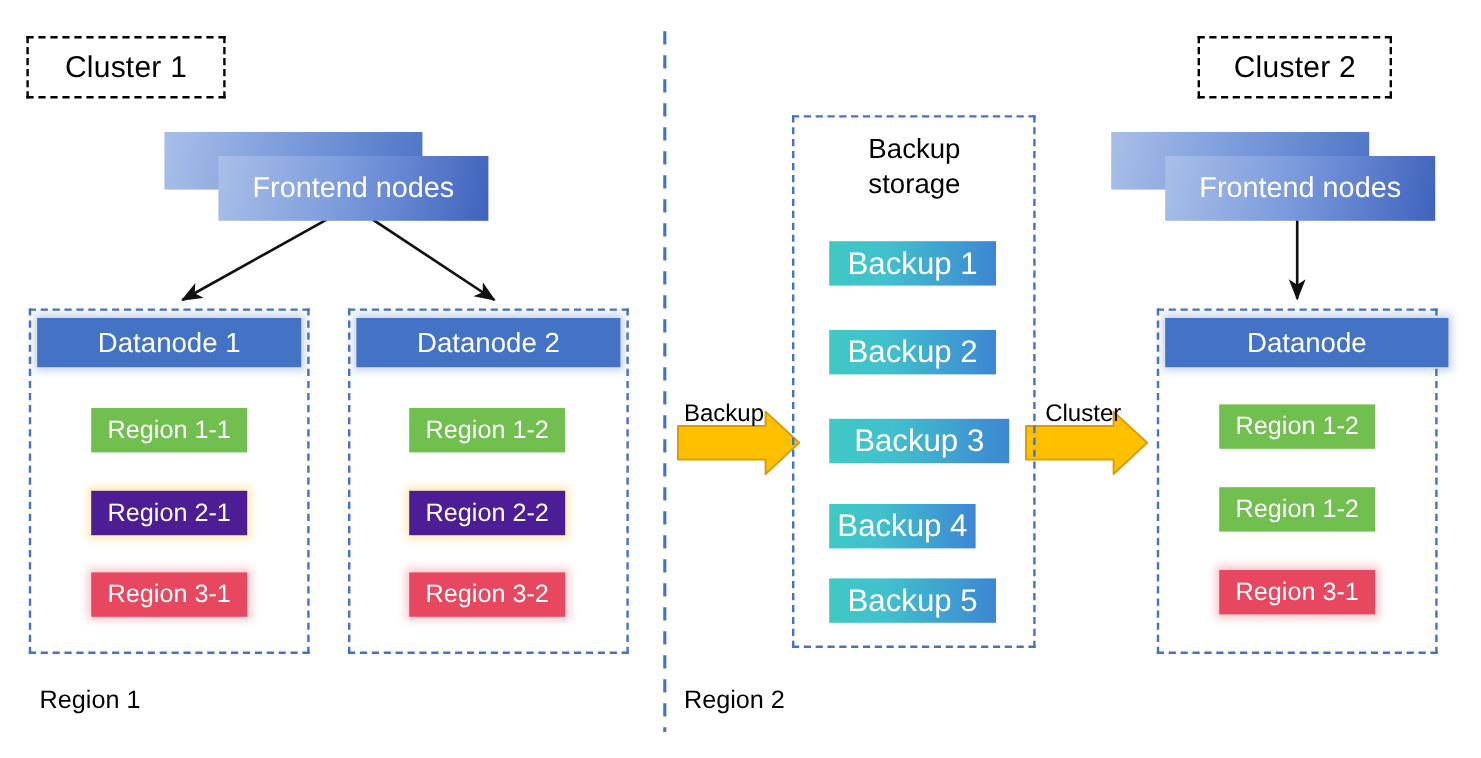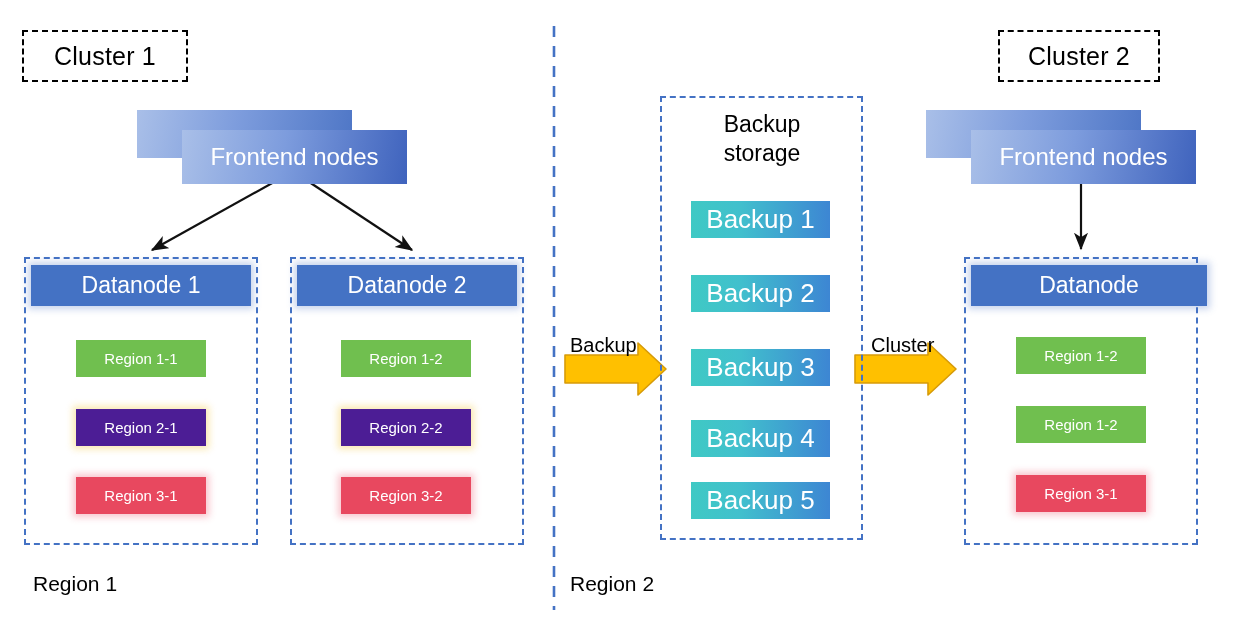--- a/index.html
+++ b/index.html
@@ -83,21 +83,21 @@
   }
 
   
   .region {
     position: absolute;
     height: 37px;
     display: flex;
     align-items: center;
     justify-content: center;
     color: #ffffff;
-    font-size: 15px;
+    font-size: 21px;
     white-space: nowrap;
   }
   .region.green  { background: #70bf4f; }
   .region.amber  { background: #4c1d95; box-shadow: 0 0 7px 3px rgba(240,182,12,0.32); }
   .region.red    { background: #e8485f; box-shadow: 0 0 7px 3px rgba(232,72,95,0.32); }
 
   
   .backup-chip {
     position: absolute;
     height: 37px;
@@ -215,24 +215,24 @@
     <div>Backup</div>
     <div>storage</div>
   </div>
 
   <div class="backup-chip" style="left:691px; top:201px; width:139px;">
     <span>Backup 1</span>
   </div>
   <div class="backup-chip" style="left:691px; top:275px; width:139px;">
     <span>Backup 2</span>
   </div>
-  <div class="backup-chip" style="left:691px; top:349px; width:139px;">
+  <div class="backup-chip" style="left:691px; top:349px; width:150px;">
     <span>Backup 3</span>
   </div>
-  <div class="backup-chip" style="left:691px; top:420px; width:139px;">
+  <div class="backup-chip" style="left:691px; top:420px; width:122px;">
     <span>Backup 4</span>
   </div>
   <div class="backup-chip" style="left:691px; top:482px; width:139px;">
     <span>Backup 5</span>
   </div>
 
   <div class="flow-label" style="left:570px; top:334px;">
     <span>Backup</span>
   </div>
   <div class="flow-label" style="left:871px; top:334px;">

